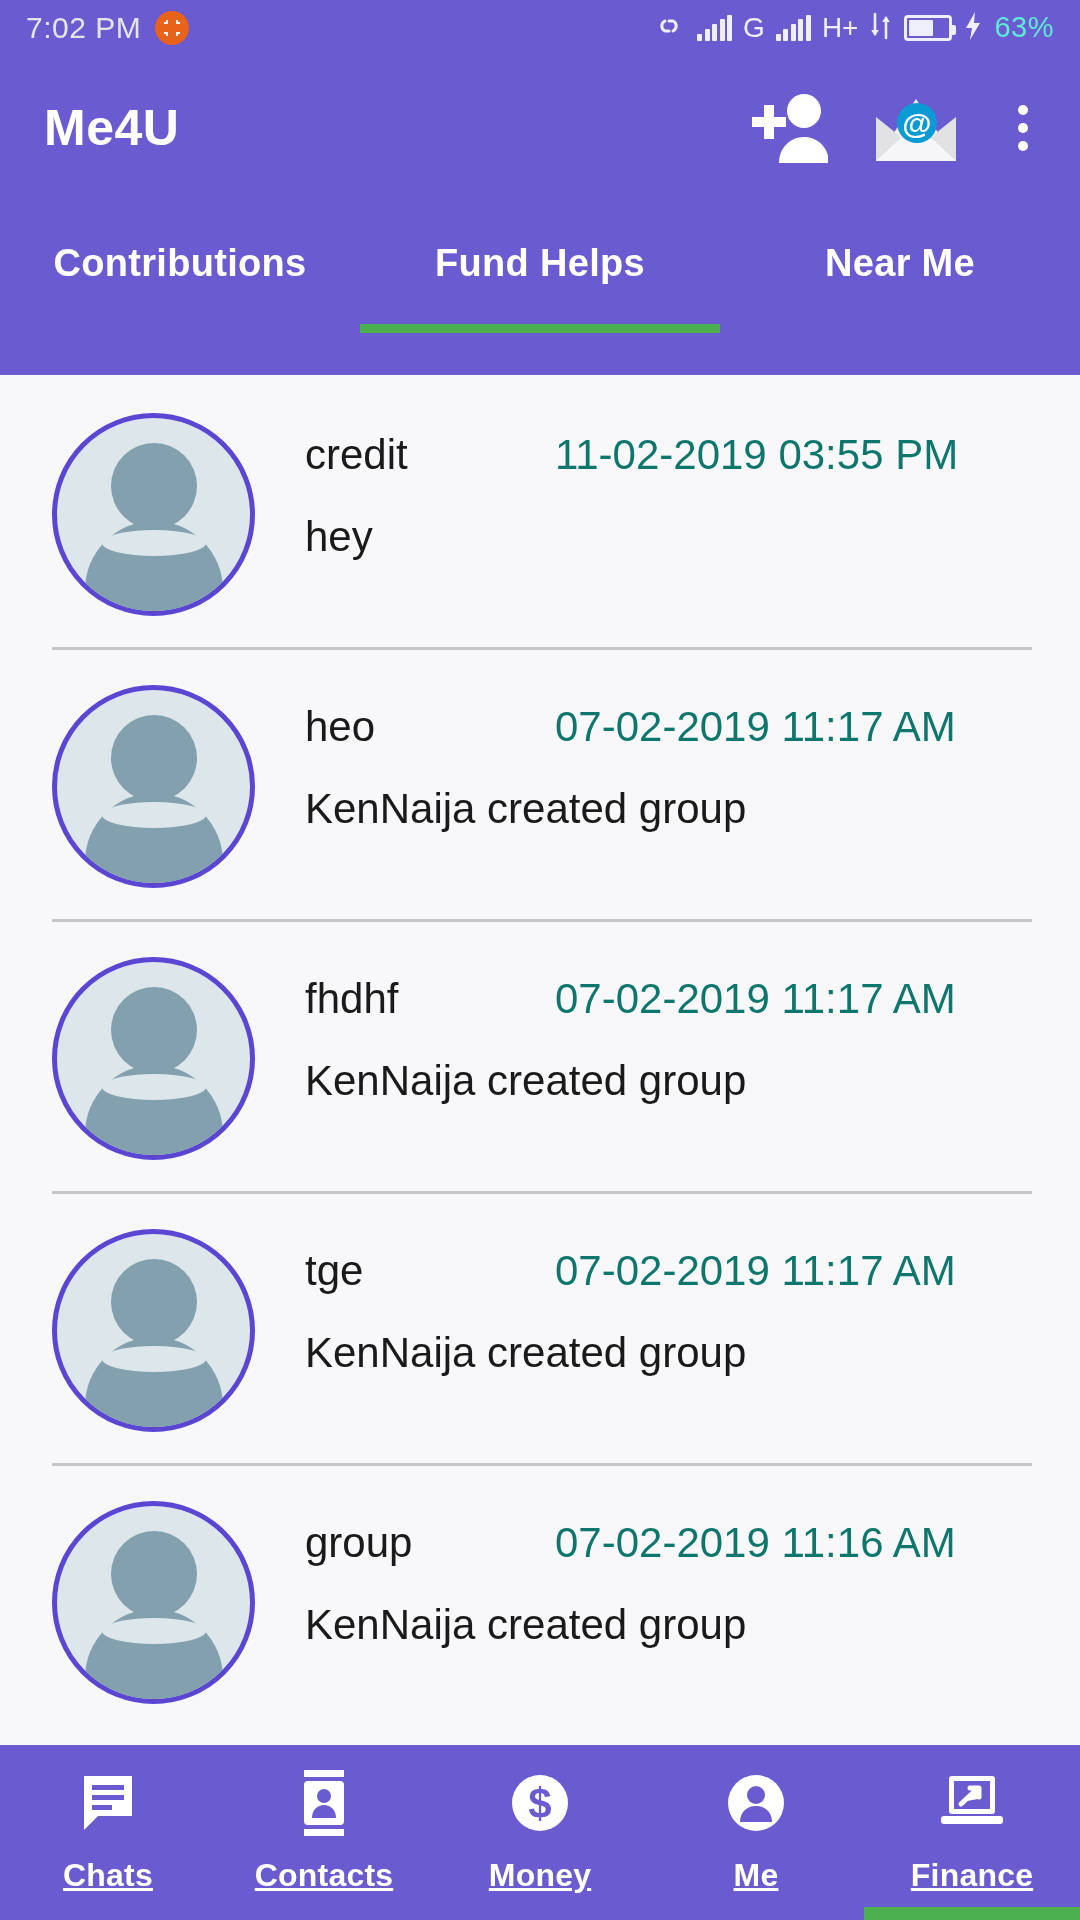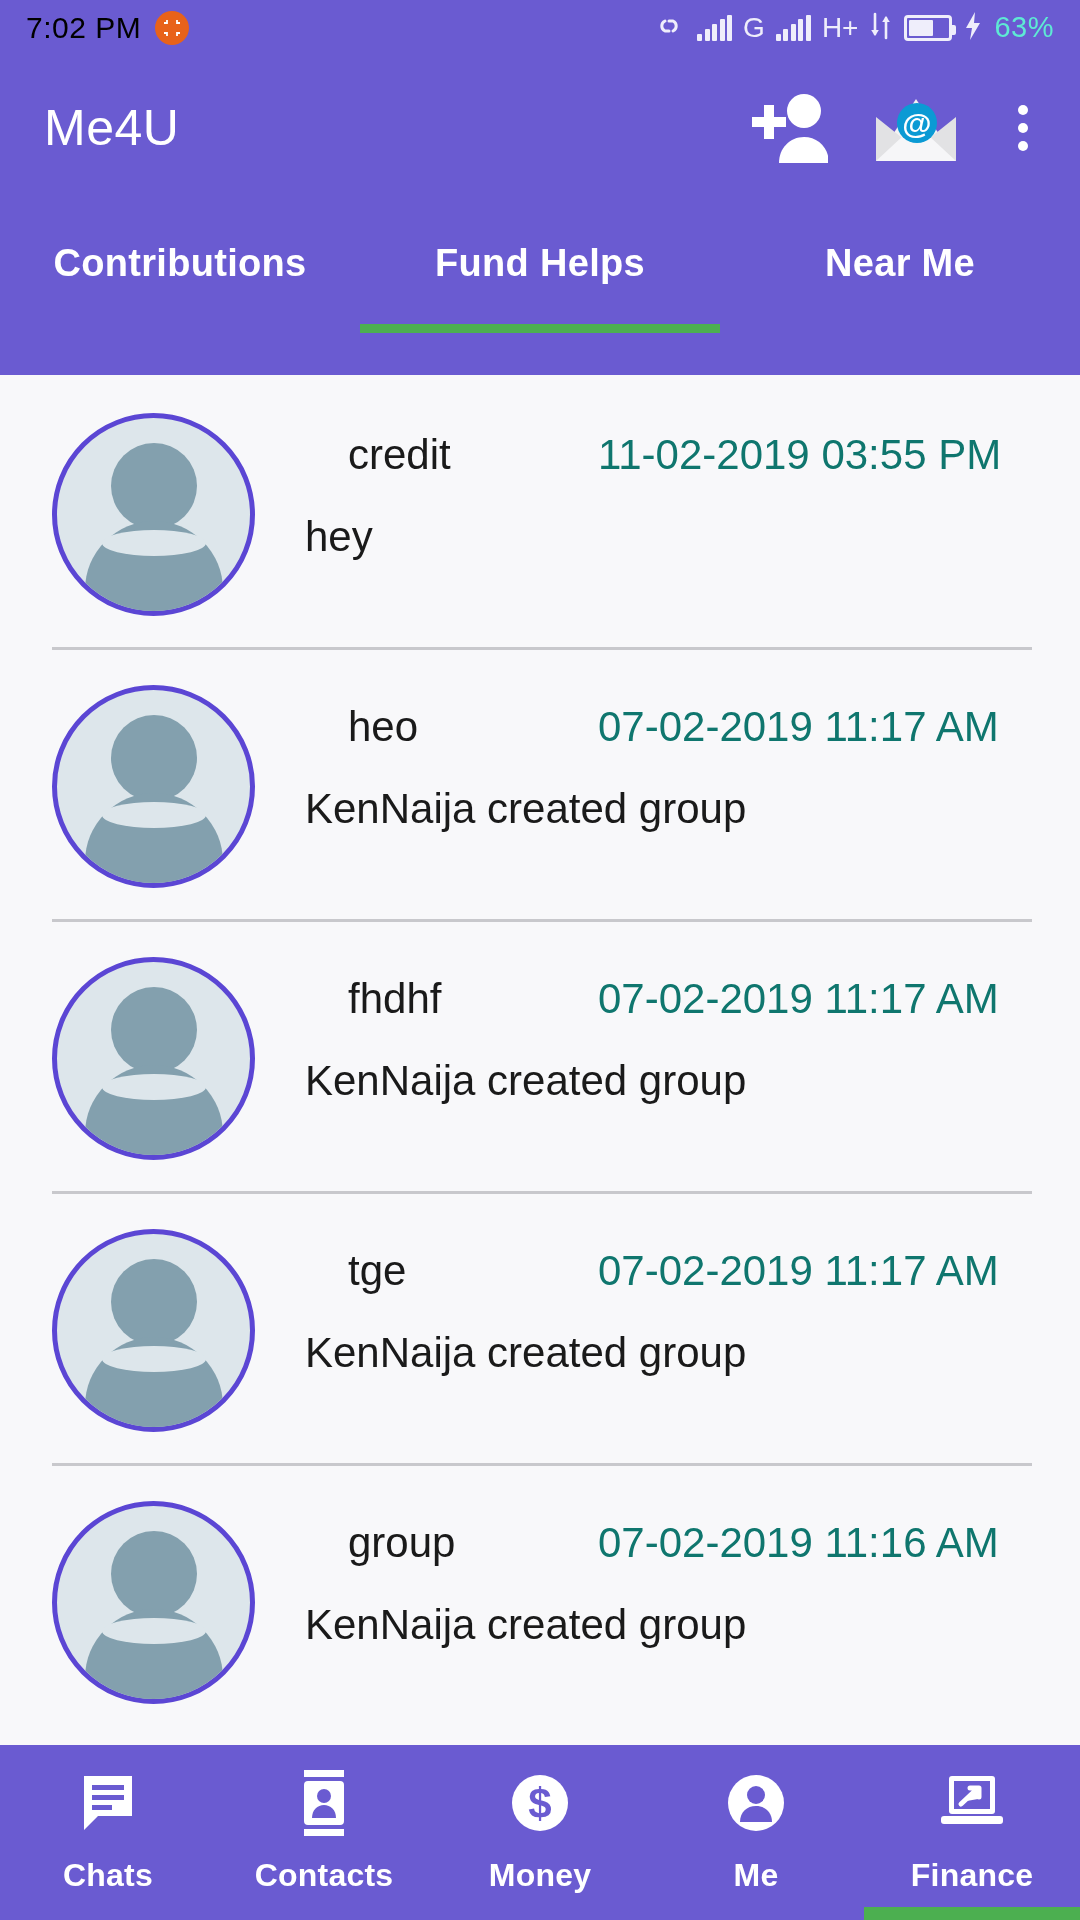--- a/index.html
+++ b/index.html
@@ -10,21 +10,21 @@
     overflow:hidden;
   }
   #app { position:relative; width:1080px; height:1920px; display:flex; flex-direction:column; }
 
   
   .statusbar{
     height:55px; background:#6a5bd1; color:#ffffff;
     display:flex; align-items:center; padding:0 26px;
     flex:0 0 55px;
   }
-  .sb-time{ font-size:30px; letter-spacing:.5px; color:#000000; }
+  .sb-time{ font-size:30px; letter-spacing:.5px; color:#e5e5e5; }
   .sb-capture{
     width:34px; height:34px; border-radius:50%;
     background:#e8621a; margin-left:14px;
     display:flex; align-items:center; justify-content:center;
   }
   .sb-capture svg{ display:block; }
   .sb-right{ margin-left:auto; display:flex; align-items:center; gap:11px; }
   .sb-right .txt{ font-size:28px; color:#efeefb; }
   .sb-pct{ font-size:29px; color:#5eead4; letter-spacing:.5px; }
   .bars{ display:flex; align-items:flex-end; gap:2.5px; height:26px; }
@@ -43,21 +43,21 @@
     width:4px; height:10px; background:#efeefb; border-radius:0 2px 2px 0;
   }
   .battery .fill{ height:100%; background:#efeefb; border-radius:1px; }
 
   
   .appbar{
     background:#6a5bd1; height:145px; flex:0 0 145px;
     display:flex; align-items:center; padding:0 38px 0 44px;
   }
   .app-title{
-    color:#ffffff; font-size:50px; font-weight:normal; letter-spacing:.5px;
+    color:#ffffff; font-size:50px; font-weight:bold; letter-spacing:.5px;
   }
   .appbar-actions{ margin-left:auto; display:flex; align-items:center; gap:46px; }
   .icon-btn{ display:flex; align-items:center; justify-content:center; }
   .kebab{ display:flex; flex-direction:column; gap:8px; padding:6px 14px; }
   .kebab span{ width:10px; height:10px; border-radius:50%; background:#ffffff; display:block; }
 
   
   .tabs{
     background:#6a5bd1; flex:0 0 175px; height:175px;
     display:flex; align-items:center; position:relative;
@@ -94,36 +94,36 @@
   }
   .avatar .body{
     position:absolute; left:50%; bottom:-38px; transform:translateX(-50%);
     width:138px; height:128px; border-radius:70px 70px 45px 45px; background:#83a0ae;
   }
   .avatar .gap{
     position:absolute; left:50%; top:112px; transform:translateX(-50%);
     width:104px; height:26px; border-radius:50%; background:#dde6eb;
   }
   .row-body{ flex:1 1 auto; padding-left:50px; padding-top:24px; }
-  .row-top{ display:flex; align-items:flex-start;margin-left:43px; }
+  .row-top{ display:flex; align-items:flex-start; }
   .row-name{ font-size:42px; color:#1a1a1a; flex:0 0 250px; }
   .row-time{ font-size:42px; color:#0f766e; white-space:nowrap; }
   .row-msg{ font-size:42px; color:#1a1a1a; margin-top:34px; }
 
   
   .bottomnav{
     flex:0 0 175px; height:175px; background:#6a5bd1;
     display:flex; align-items:stretch;
   }
   .navitem{
     flex:1 1 0; display:flex; flex-direction:column;
     align-items:center; justify-content:center; gap:15px;
     position:relative; padding-bottom:8px;
   }
-  .navitem .lbl{ color:#ffffff; font-size:32px; font-weight:bold; letter-spacing:.2px; }
+  .navitem .lbl{ color:#ffffff; font-size:32px; font-weight:bold; letter-spacing:.2px;text-decoration:underline; }
   .navitem.active::after{
     content:""; position:absolute; bottom:0; left:50%; transform:translateX(-50%);
     width:216px; height:13px; background:#4caf50;
   }
   .navicon{ height:78px; display:flex; align-items:center; justify-content:center; }
 </style>
 </head>
 <body>
 
 <div id="app">

